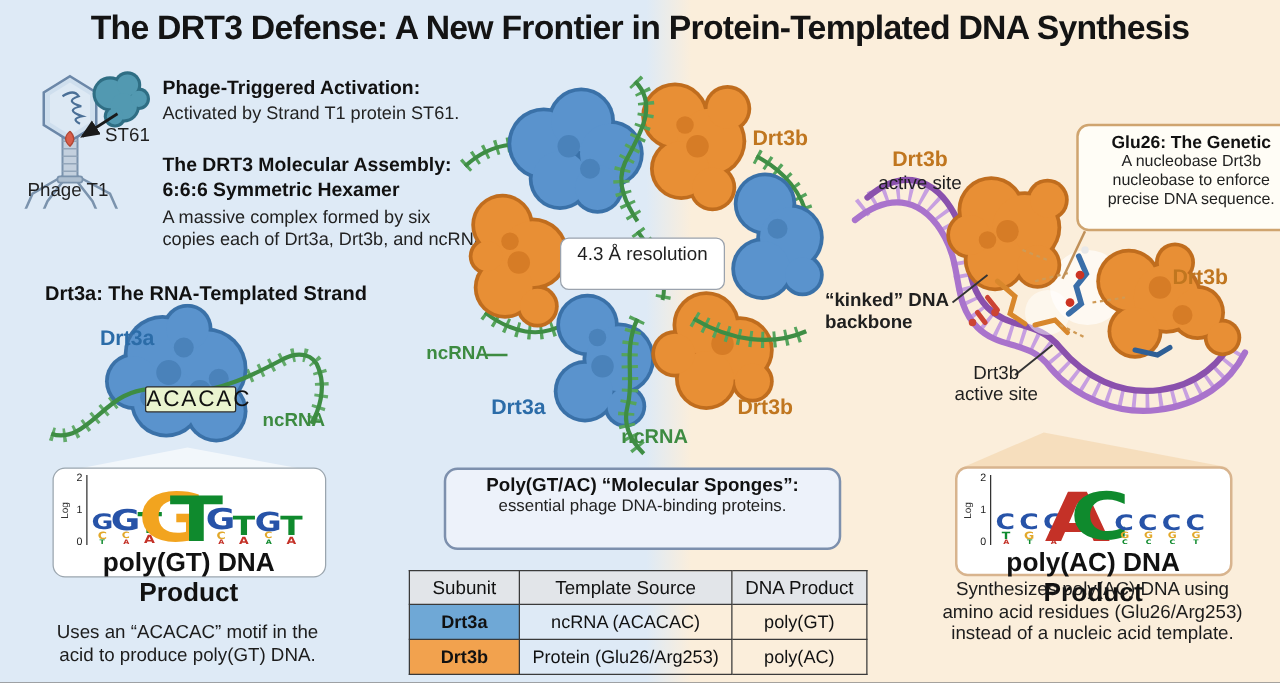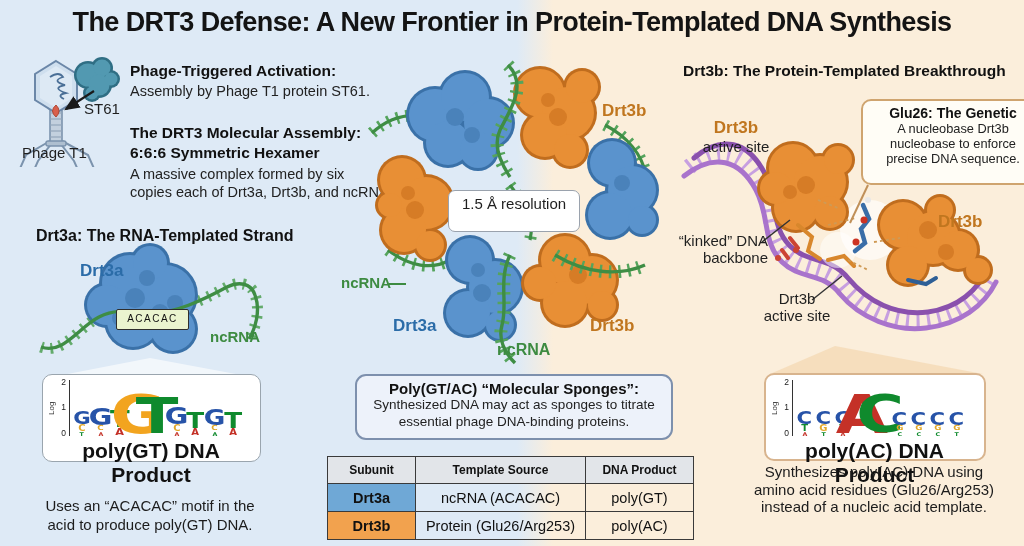--- a/index.html
+++ b/index.html
@@ -34,31 +34,31 @@
   .callout{
     left:861px;top:99px;width:184px;height:86px;background:#fffdf6;
     border:2px solid #cfa46f;border-radius:10px;box-sizing:border-box;
     text-align:center;padding-top:4px;
   }
   .callout .co-title{font-size:14px;font-weight:700;color:#111;}
   .callout .co-line{font-size:12.8px;color:#222;line-height:15.2px;}
   .motif-box{
     left:116px;top:309px;width:73px;height:21px;background:#eaf4cf;
     border:1.8px solid #2e2e2e;border-radius:2px;box-sizing:border-box;
-    text-align:center;font-size:10px;letter-spacing:1.5px;color:#111;line-height:18px;
+    text-align:center;font-size:18px;letter-spacing:1.5px;color:#111;line-height:18px;
   }
   .cap{font-size:15px;text-align:center;color:#1c1c1c;line-height:18.5px;}
   .dna-table{
     position:absolute;left:327px;top:456px;width:366px;border-collapse:collapse;
     font-size:14.5px;color:#111;table-layout:fixed;
   }
   .dna-table th,.dna-table td{
     border:1.6px solid #3a3a3a;text-align:center;padding:0;
   }
-  .dna-table th{height:26px;font-size:12px;font-weight:700;background:#e2e5e9;}
+  .dna-table th{height:26px;font-size:15px;font-weight:400;background:#e2e5e9;}
   .dna-table td{height:27px;background:transparent;}
   .cell-drt3a{background:#6fa8d6 !important;font-weight:700;}
   .cell-drt3b{background:#f2a24e !important;font-weight:700;}
   .logo-box{
     background:#fff;border-radius:10px;box-sizing:border-box;
     padding:3px 6px 0 5px;
   }
   .logo-box.gray{border:1.8px solid #9aa5ae;}
   .logo-box.tan{border:2px solid #d8b48e;}
   .logo-plot{display:flex;align-items:flex-end;height:58px;}
@@ -134,21 +134,21 @@
           <circle cx="103" cy="24" r="6.5"></circle>
           <circle cx="84" cy="38" r="6.5"></circle>
       </g>
     </g>
     <line x1="86" y1="36" x2="58" y2="54" stroke="#1a1a1a" stroke-width="2.2" marker-end="url(#arrow)"></line>
   </svg>
   <div class="abs plain15" style="left:84px;top:100px;">ST61</div>
   <div class="abs plain15" style="left:22px;top:144px;">Phage T1</div>
 
   <div class="abs h-bold" style="left:130px;top:62px;">Phage-Triggered Activation:</div>
-  <div class="abs body-txt" style="left:130px;top:83px;">Assembly by Phage T1 protein ST61.</div>
+  <div class="abs body-txt" style="left:130px;top:83px;">Activated by Strand T1 protein ST61.</div>
   <div class="abs h-bold" style="left:130px;top:124px;">The DRT3 Molecular Assembly:</div>
   <div class="abs h-bold" style="left:130px;top:144px;">6:6:6 Symmetric Hexamer</div>
   <div class="abs body-txt" style="left:130px;top:166px;">A massive complex formed by six</div>
   <div class="abs body-txt" style="left:130px;top:184px;">copies each of Drt3a, Drt3b, and ncRNA.</div>
   <div class="abs h-bold" style="left:36px;top:227px;font-size:16px;">Drt3a: The RNA-Templated Strand</div>
 
   <svg class="abs" style="left:35px;top:243px;" width="255" height="132" viewBox="0 0 255 132">
     <path d="M6,104 C28,112 44,84 64,74 C84,64 100,70 118,70 C140,70 166,58 192,44 C204,38 216,40 220,52 C226,68 220,86 214,96" fill="none" stroke="#55a45c" stroke-width="11" stroke-dasharray="2.5,7" opacity="0.9"></path>
     <g>
       <g fill="#3a71a8">
@@ -350,26 +350,25 @@
   </svg>
 
   <div class="abs lab-orange" style="left:602px;top:101px;">Drt3b</div>
   <div class="abs lab-green" style="left:341px;top:274px;">ncRNA</div>
   <div class="leader-dash" style="left:389px;top:283px;width:17px;"></div>
   <div class="abs lab-blue" style="left:393px;top:316px;">Drt3a</div>
   <div class="abs lab-green" style="left:497px;top:341px;font-size:16px;">ncRNA</div>
   <div class="abs lab-orange" style="left:590px;top:316px;">Drt3b</div>
 
   <div class="abs badge">
-    <div>1.5 Å resolution</div>
+    <div>4.3 Å resolution</div>
   </div>
 
   <div class="abs sponge-box">
     <div class="sp-title">Poly(GT/AC) “Molecular Sponges”:</div>
-    <div class="sp-line">Synthesized DNA may act as sponges to titrate</div>
     <div class="sp-line">essential phage DNA-binding proteins.</div>
   </div>
 
   <table class="dna-table">
     <colgroup>
         <col style="width:88px">
         <col style="width:170px">
         <col style="width:108px">
       </colgroup>
     <thead>
@@ -386,21 +385,20 @@
         <td>poly(GT)</td>
       </tr>
       <tr>
         <td class="cell-drt3b">Drt3b</td>
         <td>Protein (Glu26/Arg253)</td>
         <td>poly(AC)</td>
       </tr>
     </tbody>
   </table>
 
-  <div class="abs h-bold" style="left:683px;top:62px;">Drt3b: The Protein-Templated Breakthrough</div>
 
   <svg class="abs" style="left:678px;top:130px;" width="346" height="240" viewBox="0 0 346 240">
 
     <path d="M11,37 C40,13 66,21 82,51 C96,77 88,104 108,124 C126,142 149,134 166,156 C186,180 217,194 249,190 C281,186 303,168 314,145" fill="none" stroke="#c79fe0" stroke-width="16" stroke-dasharray="3,7.5"></path>
 
     <path d="M16,28 C44,4 70,12 86,42 C100,68 92,96 112,116 C130,134 152,126 170,148 C190,172 218,186 250,182 C280,178 300,160 310,138" fill="none" stroke="#8a51ad" stroke-width="5" stroke-linecap="round"></path>
     <path d="M6,46 C36,22 62,30 78,60 C92,86 84,112 104,132 C122,150 146,142 162,164 C182,188 216,202 248,198 C282,194 306,176 318,152" fill="none" stroke="#a973cc" stroke-width="5" stroke-linecap="round"></path>
 
     <circle cx="192" cy="100" r="30" fill="#ffffff" opacity="0.65"></circle>
     <circle cx="160" cy="120" r="18" fill="#ffffff" opacity="0.5"></circle>
@@ -485,21 +483,21 @@
 
   <div class="abs callout">
     <div class="co-title">Glu26: The Genetic</div>
     <div class="co-line">A nucleobase Drt3b</div>
     <div class="co-line">nucleobase to enforce</div>
     <div class="co-line">precise DNA sequence.</div>
   </div>
 
   <div class="abs lab-orange" style="left:938px;top:212px;">Drt3b</div>
 
-  <div class="abs" style="left:660px;top:232px;width:108px;text-align:right;">
+  <div class="abs" style="left:660px;top:232px;width:108px;text-align:left;font-weight:bold;">
     <div class="plain15">“kinked” DNA</div>
     <div class="plain15">backbone</div>
   </div>
 
   <div class="abs" style="left:755px;top:290px;width:84px;text-align:center;">
     <div class="plain15">Drt3b</div>
     <div class="plain15">active site</div>
   </div>
 
   <svg class="abs" style="left:765px;top:344px;" width="225" height="32">

